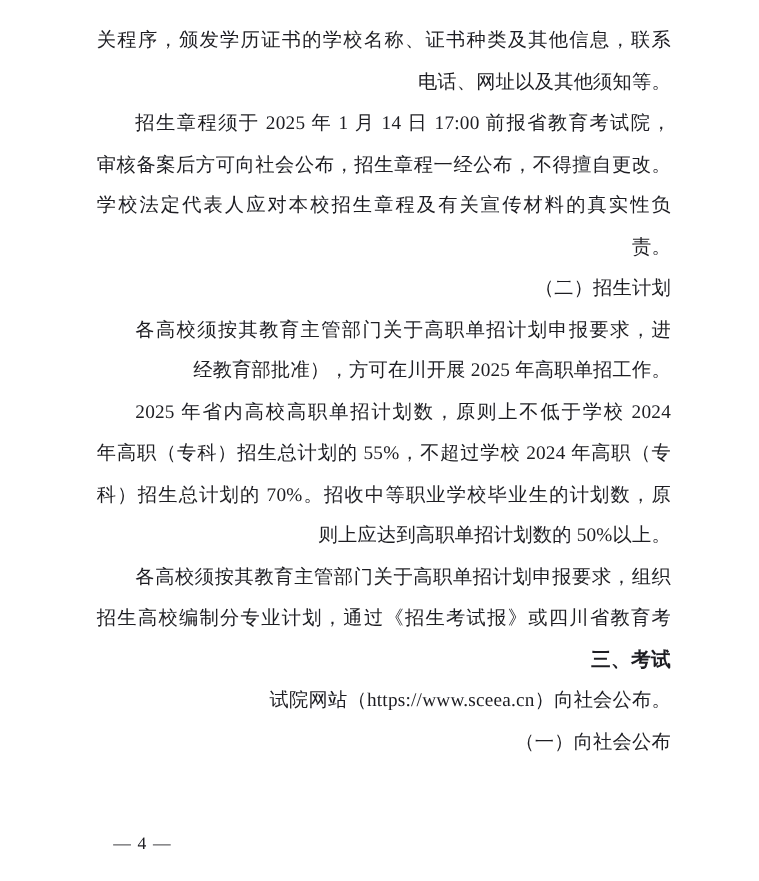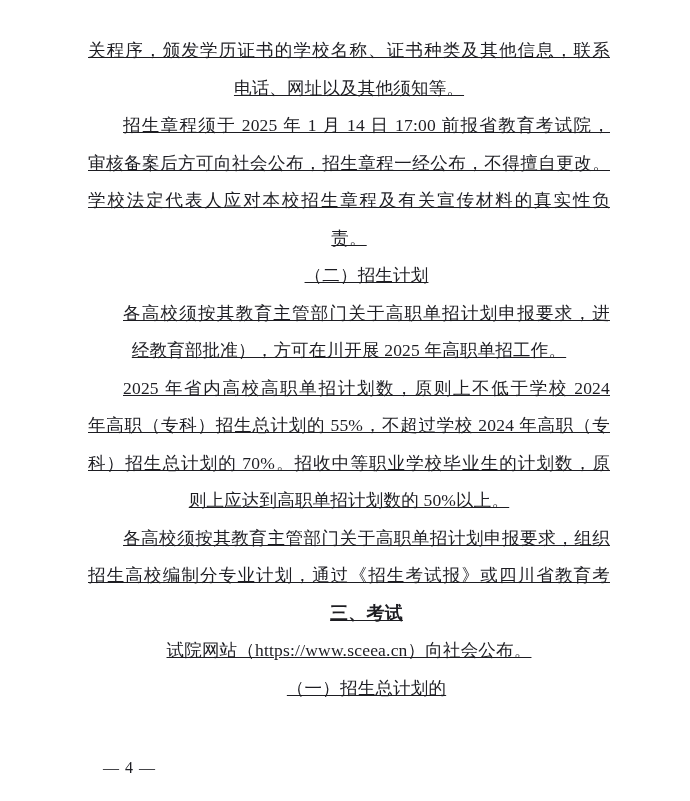--- a/index.html
+++ b/index.html
@@ -16,30 +16,29 @@
     position: relative;
     width: 690px;
     height: 801px;
     background: #ffffff;
     color: #1d1d22;
     font-family: "Liberation Serif", "DejaVu Serif", serif;
   }
   .doc-body {
     position: absolute;
     left: 88px;
-    top: 32px;
+    top: 18px;
     width: 522px;
-    text-decoration: underline;
   }
   .doc-line {
     font-size: 17.5px;
     line-height: 37.5px;
     height: 37.5px;
     white-space: normal;
-    text-align: center;
+    text-align: right;
     letter-spacing: 0.2px;
   }
   .doc-line.justify {
     text-align: justify;
     text-align-last: justify;
   }
   .doc-line.indent {
     padding-left: 35px;
   }
   .doc-line.heading {
@@ -73,16 +72,16 @@
       <div class="doc-line indent justify">各高校须按其教育主管部门关于高职单招计划申报要求，进</div>
       <div class="doc-line">经教育部批准），方可在川开展 2025 年高职单招工作。</div>
       <div class="doc-line indent justify">2025 年省内高校高职单招计划数，原则上不低于学校 2024</div>
       <div class="doc-line justify">年高职（专科）招生总计划的 55%，不超过学校 2024 年高职（专</div>
       <div class="doc-line justify">科）招生总计划的 70%。招收中等职业学校毕业生的计划数，原</div>
       <div class="doc-line">则上应达到高职单招计划数的 50%以上。</div>
       <div class="doc-line indent justify">各高校须按其教育主管部门关于高职单招计划申报要求，组织</div>
       <div class="doc-line justify">招生高校编制分专业计划，通过《招生考试报》或四川省教育考</div>
       <div class="doc-line indent heading">三、考试</div>
       <div class="doc-line">试院网站（https://www.sceea.cn）向社会公布。</div>
-      <div class="doc-line indent">（一）招生总计划的</div>
+      <div class="doc-line indent">（一）向社会公布</div>
     </div>
   <div class="page-number">— 4 —</div>
 </div>
 
 </body></html>

